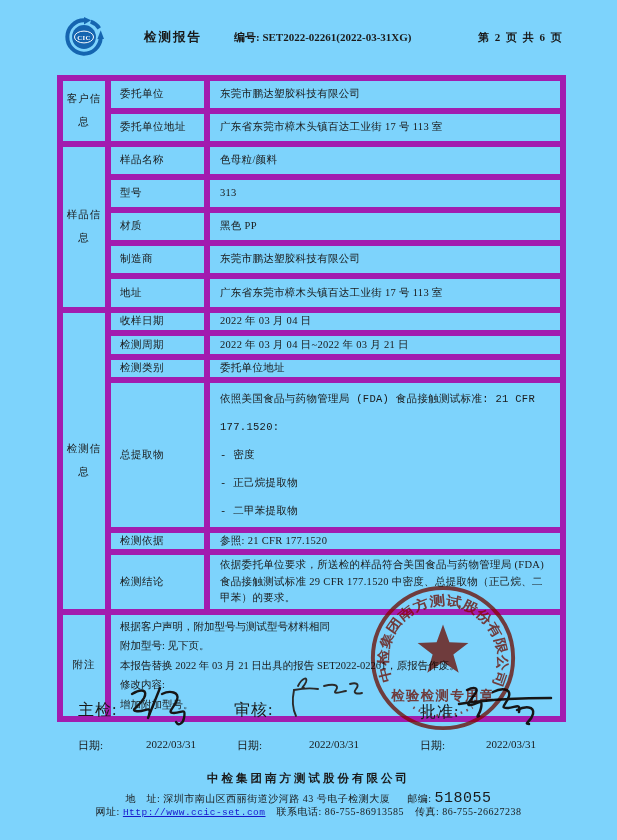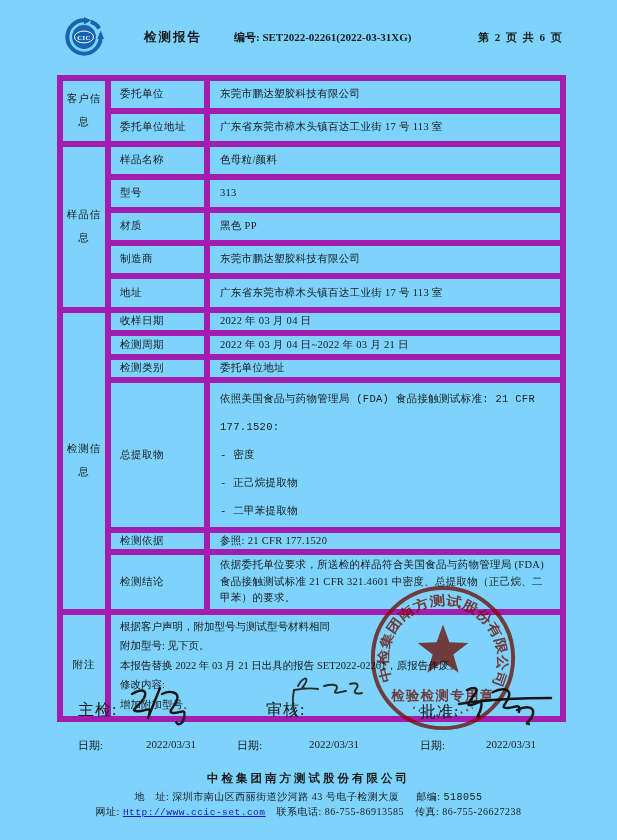--- a/index.html
+++ b/index.html
@@ -33,21 +33,21 @@
   .sigzone span.role{position:absolute;font-size:16px;letter-spacing:1px;white-space:nowrap;}
   .sigzone span.date{position:absolute;font-size:11px;white-space:nowrap;}
   .sig-svg{position:absolute;}
   
   .stamp{position:absolute;left:364px;top:584px;width:158px;height:152px;mix-blend-mode:multiply;opacity:.93;z-index:6;}
   
   .ftr{position:absolute;left:0;width:617px;text-align:center;white-space:nowrap;}
   .ftr-co{top:771px;font-size:11.5px;font-weight:bold;letter-spacing:3px;}
   .ftr-line{top:790px;font-size:10px;letter-spacing:0.5px;}
   .ftr-line2{top:805px;font-size:10px;letter-spacing:0.5px;}
-  .mono{font-family:"Liberation Mono","DejaVu Sans Mono",monospace;font-size:10px;}
+  .mono{font-family:"Liberation Mono","DejaVu Sans Mono",monospace;font-size:15px;}
   a.weblink{color:#1818cc;text-decoration:underline;font-family:"Liberation Mono","DejaVu Sans Mono",monospace;font-size:9.5px;}
   .gap1{display:inline-block;width:14px;}
   .gap2{display:inline-block;width:8px;}
 </style>
 </head>
 <body>
 
 <div class="page">
 
   <svg class="hdr-logo" viewBox="0 0 48 44">
@@ -122,36 +122,36 @@
 - 密度
 - 正己烷提取物
 - 二甲苯提取物</td>
     </tr>
     <tr style="height:20px">
       <td class="lbl">检测依据</td>
       <td class="val">参照: 21 CFR 177.1520</td>
     </tr>
     <tr style="height:50px">
       <td class="lbl">检测结论</td>
-      <td class="val wrap3">依据委托单位要求，所送检的样品符合美国食品与药物管理局 (FDA) 食品接触测试标准 21 CFR 321.4601 中密度、总提取物（正己烷、二甲苯）的要求。</td>
+      <td class="val wrap3">依据委托单位要求，所送检的样品符合美国食品与药物管理局 (FDA) 食品接触测试标准 29 CFR 177.1520 中密度、总提取物（正己烷、二甲苯）的要求。</td>
     </tr>
     <tr class="sep" style="height:99px">
       <td class="grp">附注</td>
       <td class="notes" colspan="2">根据客户声明，附加型号与测试型号材料相同
 附加型号: 见下页。
 本报告替换 2022 年 03 月 21 日出具的报告 SET2022-02261，原报告作废。
 修改内容:
 增加附加型号。</td>
     </tr>
   </tbody>
     </table>
 
   <div class="sigzone">
     <span class="role" style="left:78px;top:700px;">主检:</span>
-    <span class="role" style="left:234px;top:700px;margin-left:32px;">审核:</span>
+    <span class="role" style="left:234px;top:700px;">审核:</span>
     <span class="role" style="left:420px;top:702px;">批准:</span>
 
     <svg class="sig-svg" style="left:122px;top:680px;" width="84" height="48" viewBox="0 0 84 48">
       <g fill="none" stroke="#161616" stroke-width="2.4" stroke-linecap="round">
         <path d="M10,14 C20,8 26,10 22,18 C17,27 8,30 14,31 C22,33 30,24 27,35"></path>
         <path d="M38,8 C34,18 30,28 26,38"></path>
         <path d="M40,14 C48,10 58,12 55,20 C52,28 44,33 52,33 C60,33 64,27 62,38 C61,44 56,46 54,42"></path>
       </g>
     </svg>
     <svg class="sig-svg" style="left:282px;top:672px;" width="86" height="46" viewBox="0 0 86 46">

